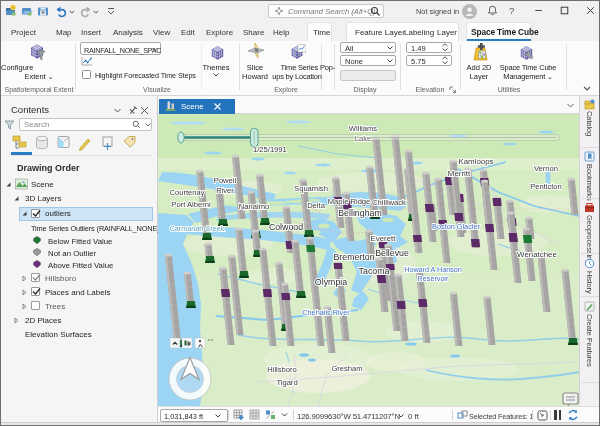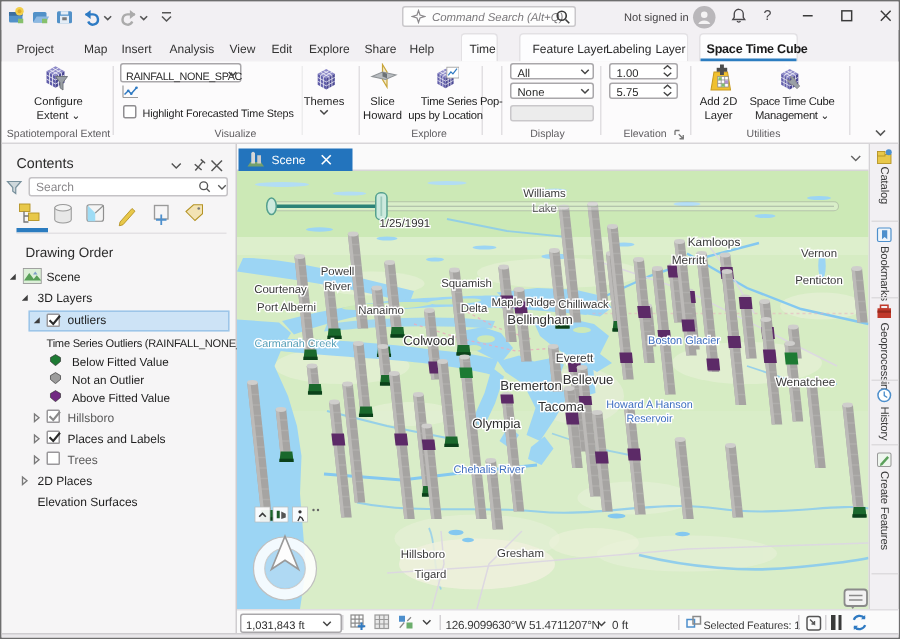--- a/index.html
+++ b/index.html
@@ -107,21 +107,21 @@
 <polygon points="16,6.5 10,9.8 10,17.5 16,14.2" fill="#4b4894"></polygon>
 <g stroke="#ffffff" stroke-width="0.55" opacity="0.9" fill="none">
 <path d="M6 5.4 l6 3.3 M8 4.3 l6 3.3 M12 4.3 l-6 3.3 M14 5.4 l-6 3.3"></path>
 <path d="M4 9 l6 3.3 M4 11.7 l6 3.3 M16 9 l-6 3.3 M16 11.7 l-6 3.3"></path>
 <path d="M6 7.6 v8 M8 8.7 v8 M12 8.7 v8 M14 7.6 v8"></path>
 </g>
 <rect x="6.6" y="9.6" width="2.5" height="2.5" fill="#ffffff" opacity="0.85" transform="skewY(29) translate(0,-12.2) scale(1,0.8)"></rect>
 </g>
     <path d="M11 10 l8 0 -3 4 0 5 -2 -1.5 0 -3.5 z" fill="#9aa0a6" stroke="#6b7075" stroke-width="0.6" transform="translate(-1,0)"></path>
   </svg>
-<div class="tx" style="left:0px;top:62px;width:76px;text-align:center;font-size:7.5px">Configure</div>
+<div class="tx" style="left:0px;top:62px;width:76px;text-align:left;font-size:7.5px">Configure</div>
 <div class="tx" style="left:0px;top:71px;width:76px;text-align:center;font-size:7.5px">Extent <span style="font-size:7px">⌄</span></div>
 <div class="abs" style="left:79px;top:41px;width:81px;height:13px;background:#fff;border:1px solid #a9a7aa;border-radius:2px"></div>
 <div class="tx" style="left:83px;top:44.5px;font-size:7.2px;letter-spacing:-0.25px;color:#2a2a2a">RAINFALL_NONE_SPAC</div>
 <svg class="abs" style="left:150px;top:45px" width="8" height="7" viewBox="0 0 8 7">
     <path d="M1.5 2 l2.5 2.5 L6.5 2" fill="none" stroke="#444" stroke-width="1"></path>
   </svg>
 <svg class="abs" style="left:80px;top:55px" width="12" height="10" viewBox="0 0 12 10">
     <path d="M1 9 V1" stroke="#9a9a9a" stroke-width="0.8"></path>
     <path d="M1 9 H11" stroke="#9a9a9a" stroke-width="0.8"></path>
     <path d="M2 7 l2.5 -2.5 2 2 3.5 -4" fill="none" stroke="#2f7ac2" stroke-width="1"></path>
@@ -179,21 +179,21 @@
 <svg class="abs" style="left:385px;top:43.5px" width="8" height="7" viewBox="0 0 8 7">
     <path d="M1.5 1.5 l2.5 2.5 L6.5 1.5" fill="none" stroke="#444" stroke-width="1"></path>
   </svg>
 <div class="abs" style="left:339px;top:53.5px;width:56px;height:11.5px;background:#fff;border:1px solid #a9a7aa;border-radius:2px"></div>
 <div class="tx" style="left:344px;top:55.5px;font-size:7.5px;color:#2a2a2a">None</div>
 <svg class="abs" style="left:385px;top:56.5px" width="8" height="7" viewBox="0 0 8 7">
     <path d="M1.5 1.5 l2.5 2.5 L6.5 1.5" fill="none" stroke="#444" stroke-width="1"></path>
   </svg>
 <div class="abs" style="left:339px;top:68.5px;width:56px;height:11.5px;background:#ececec;border:1px solid #c9c7ca;border-radius:2px"></div>
 <div class="abs" style="left:405px;top:40.5px;width:46px;height:11.5px;background:#fff;border:1px solid #a9a7aa;border-radius:2px"></div>
-<div class="tx" style="left:410px;top:42.5px;font-size:7.5px;color:#2a2a2a">1.00</div>
+<div class="tx" style="left:410px;top:42.5px;font-size:7.5px;color:#2a2a2a">1.49</div>
 <svg class="abs" style="left:440px;top:42.0px" width="8" height="9" viewBox="0 0 8 9">
     <path d="M1.5 3 L4 0.8 L6.5 3 M1.5 5.5 L4 7.7 L6.5 5.5" fill="none" stroke="#444" stroke-width="0.9"></path>
   </svg>
 <div class="abs" style="left:405px;top:53.5px;width:46px;height:11.5px;background:#fff;border:1px solid #a9a7aa;border-radius:2px"></div>
 <div class="tx" style="left:410px;top:55.5px;font-size:7.5px;color:#2a2a2a">5.75</div>
 <svg class="abs" style="left:440px;top:55.0px" width="8" height="9" viewBox="0 0 8 9">
     <path d="M1.5 3 L4 0.8 L6.5 3 M1.5 5.5 L4 7.7 L6.5 5.5" fill="none" stroke="#444" stroke-width="0.9"></path>
   </svg>
 <svg class="abs" style="left:470px;top:41px" width="20" height="20" viewBox="0 0 20 20">
 <path d="M5 6 l9 0 2 12 -13 0 z" fill="#f0c02f" stroke="#c79a20" stroke-width="0.7"></path>
@@ -258,21 +258,21 @@
       <path d="M52.5 7 l5.5 -5" stroke="#8f8f8f" stroke-width="0.7"></path>
 <path d="M69 13 l8 -9 2 1.8 -8 9 -2.5 0.8 z" fill="#e8c84a" stroke="#b49325" stroke-width="0.6"></path>
 <rect x="92" y="2" width="9" height="9" fill="none" stroke="#9a9a9a" stroke-width="0.9"></rect>
       <path d="M96.5 8 v7 M93 11.5 h7" stroke="#4d8fcc" stroke-width="1.2"></path>
 <path d="M113 6 l5 -4.5 h6 v6 l-5 4.5 z" fill="#f3e3b3" stroke="#b49325" stroke-width="0.7"></path>
       <circle cx="121.5" cy="4" r="0.9" fill="#7a7a7a"></circle>
 </g>
   </svg>
 <div class="abs" style="left:10px;top:151px;width:21px;height:2.5px;background:#2b7cc0"></div>
 <div class="abs" style="left:10px;top:153.5px;width:140px;height:1px;background:#e3e1e4"></div>
-<div class="tx" style="left:16px;top:162px;font-size:9px;font-weight:normal;color:#2b2b2b">Drawing Order</div>
+<div class="tx" style="left:16px;top:162px;font-size:9px;font-weight:bold;color:#2b2b2b">Drawing Order</div>
 <svg class="abs" style="left:4px;top:180px" width="7" height="7" viewBox="0 0 7 7">
     <path d="M5.5 1.5 v4 h-4 z" fill="#3e3e3e"></path>
   </svg>
 <svg class="abs" style="left:14px;top:177px" width="13" height="12" viewBox="0 0 13 12">
     <rect x="0.5" y="1" width="12" height="10" fill="#dcefd8" stroke="#999" stroke-width="0.6"></rect>
     <path d="M1 9 l3.5 -5 3 4 2 -2.5 3 3.5 z" fill="#58a058"></path>
     <path d="M8.5 3 l1.5 2 h-3 z" fill="#7f9fc8"></path>
   </svg>
 <div class="tx" style="left:30px;top:179px;font-size:8px">Scene</div>
 <svg class="abs" style="left:12px;top:194px" width="7" height="7" viewBox="0 0 7 7">

